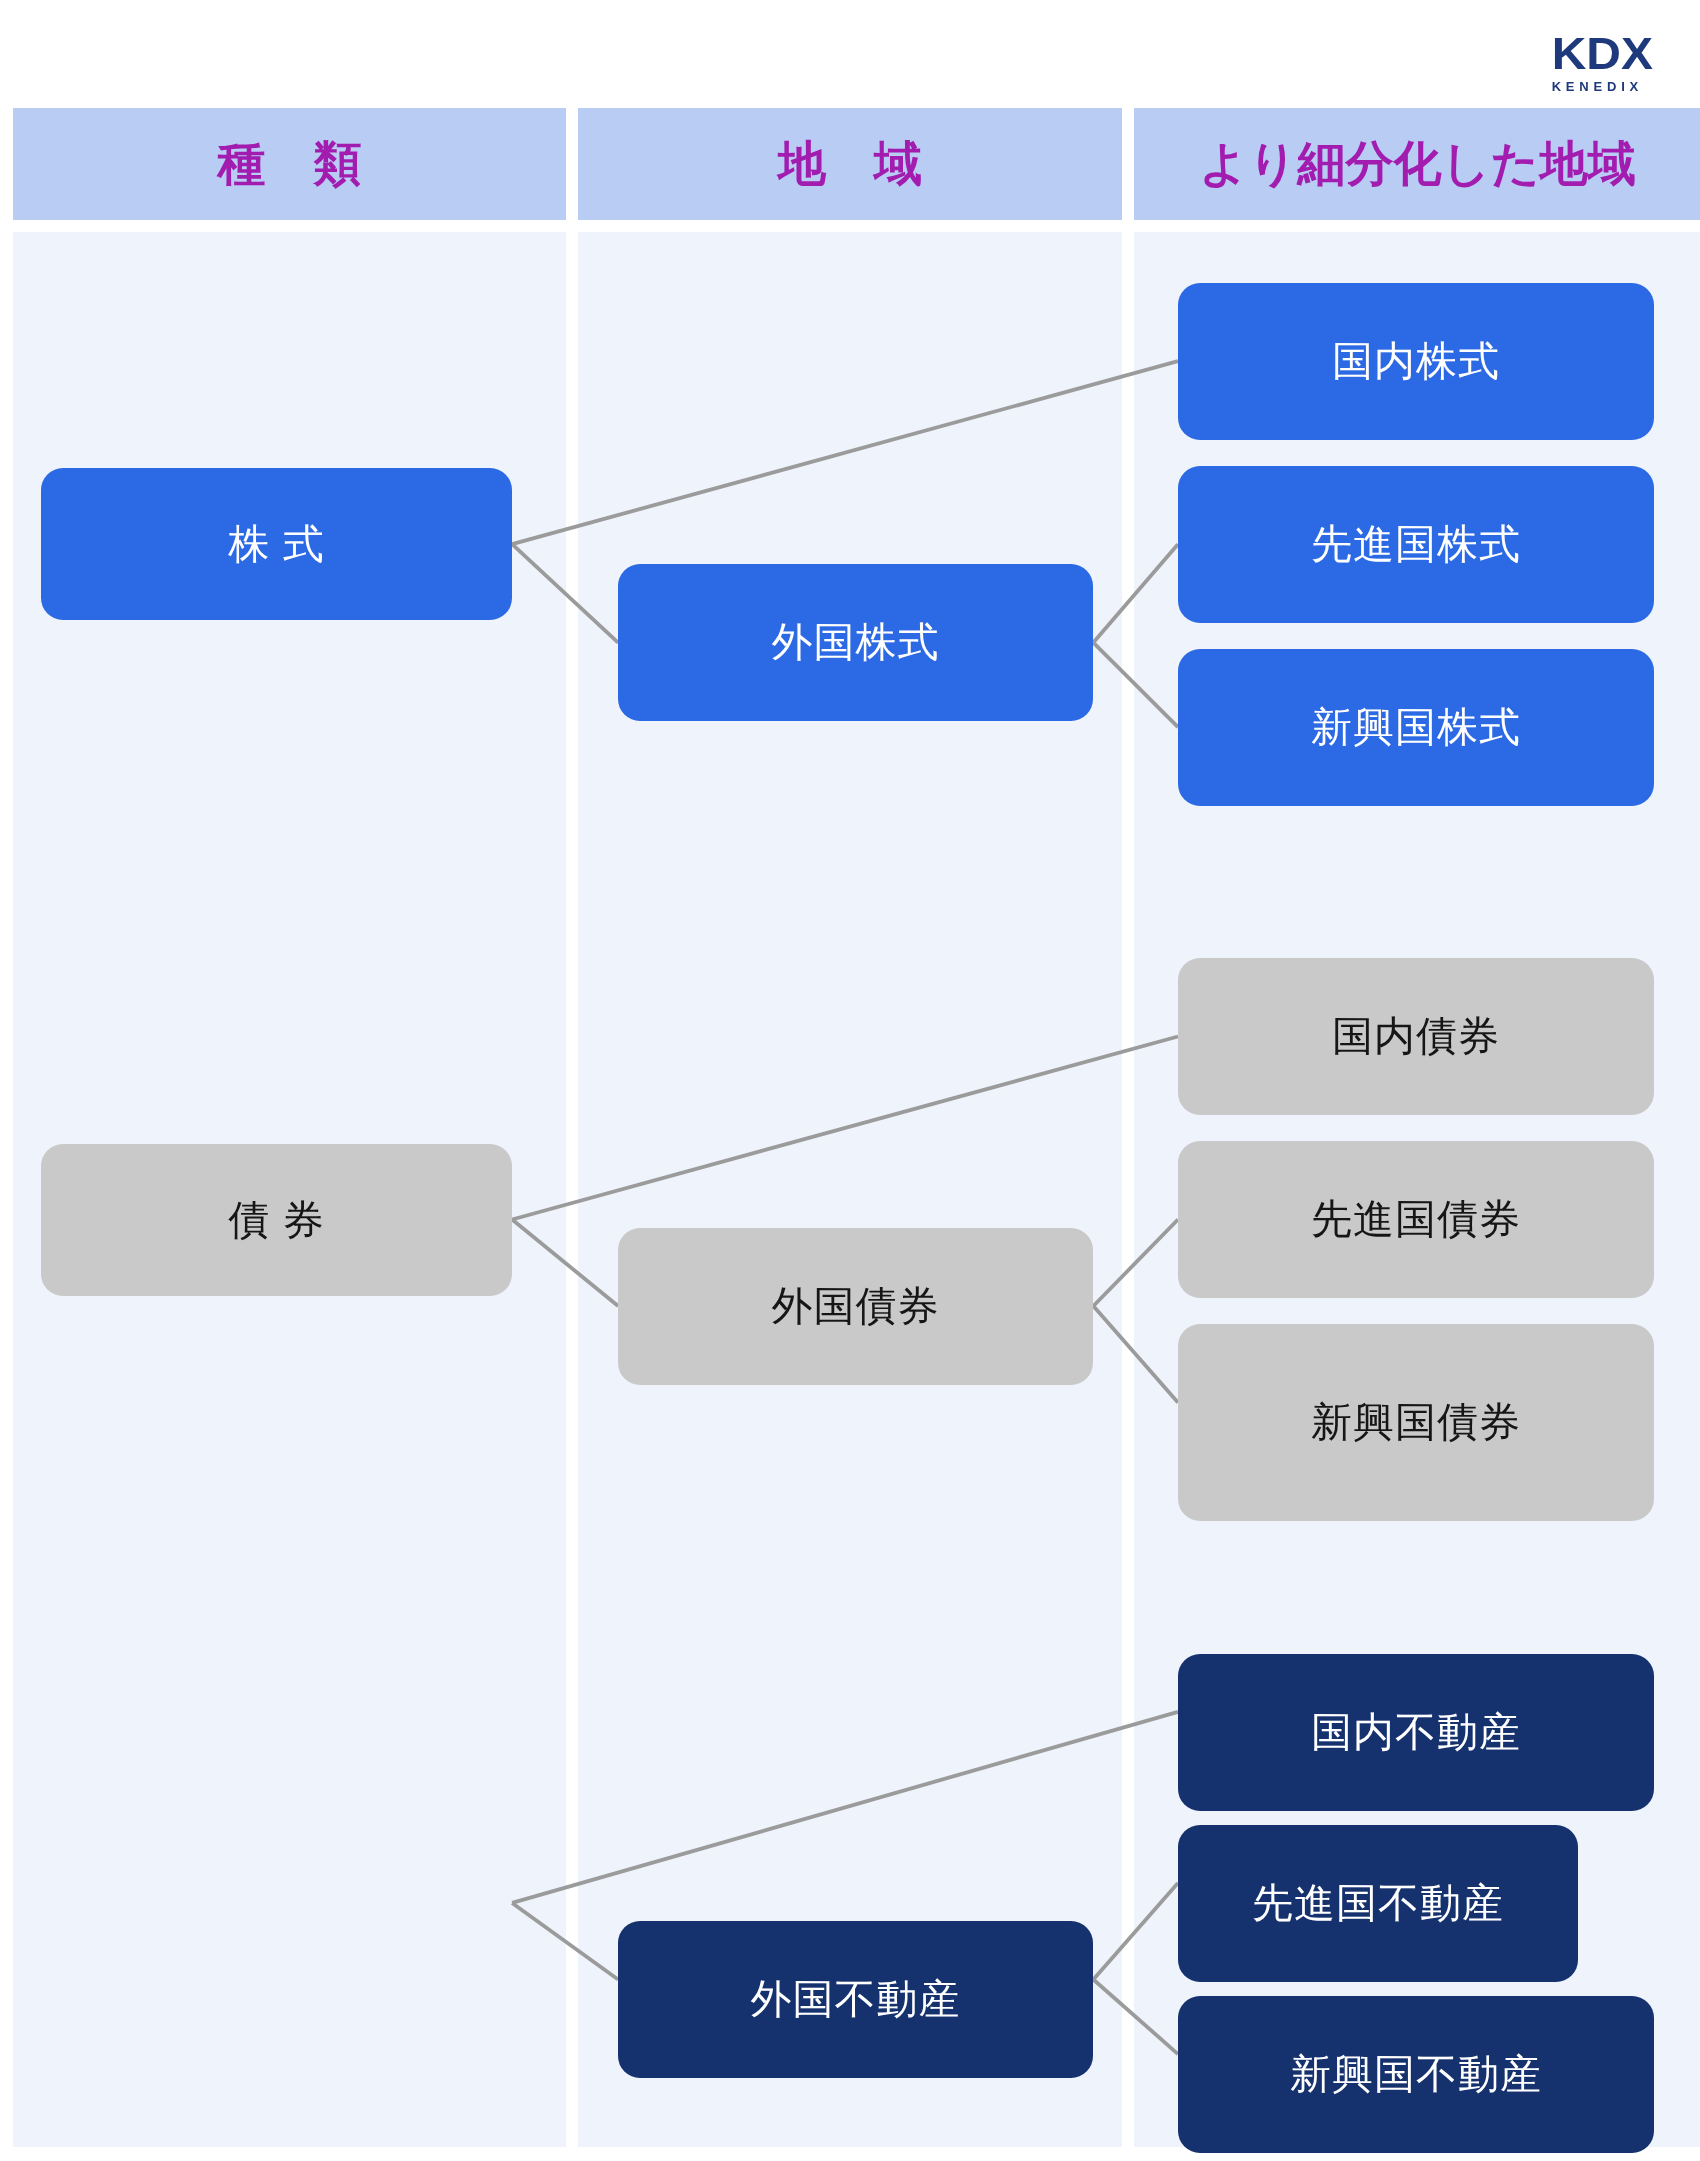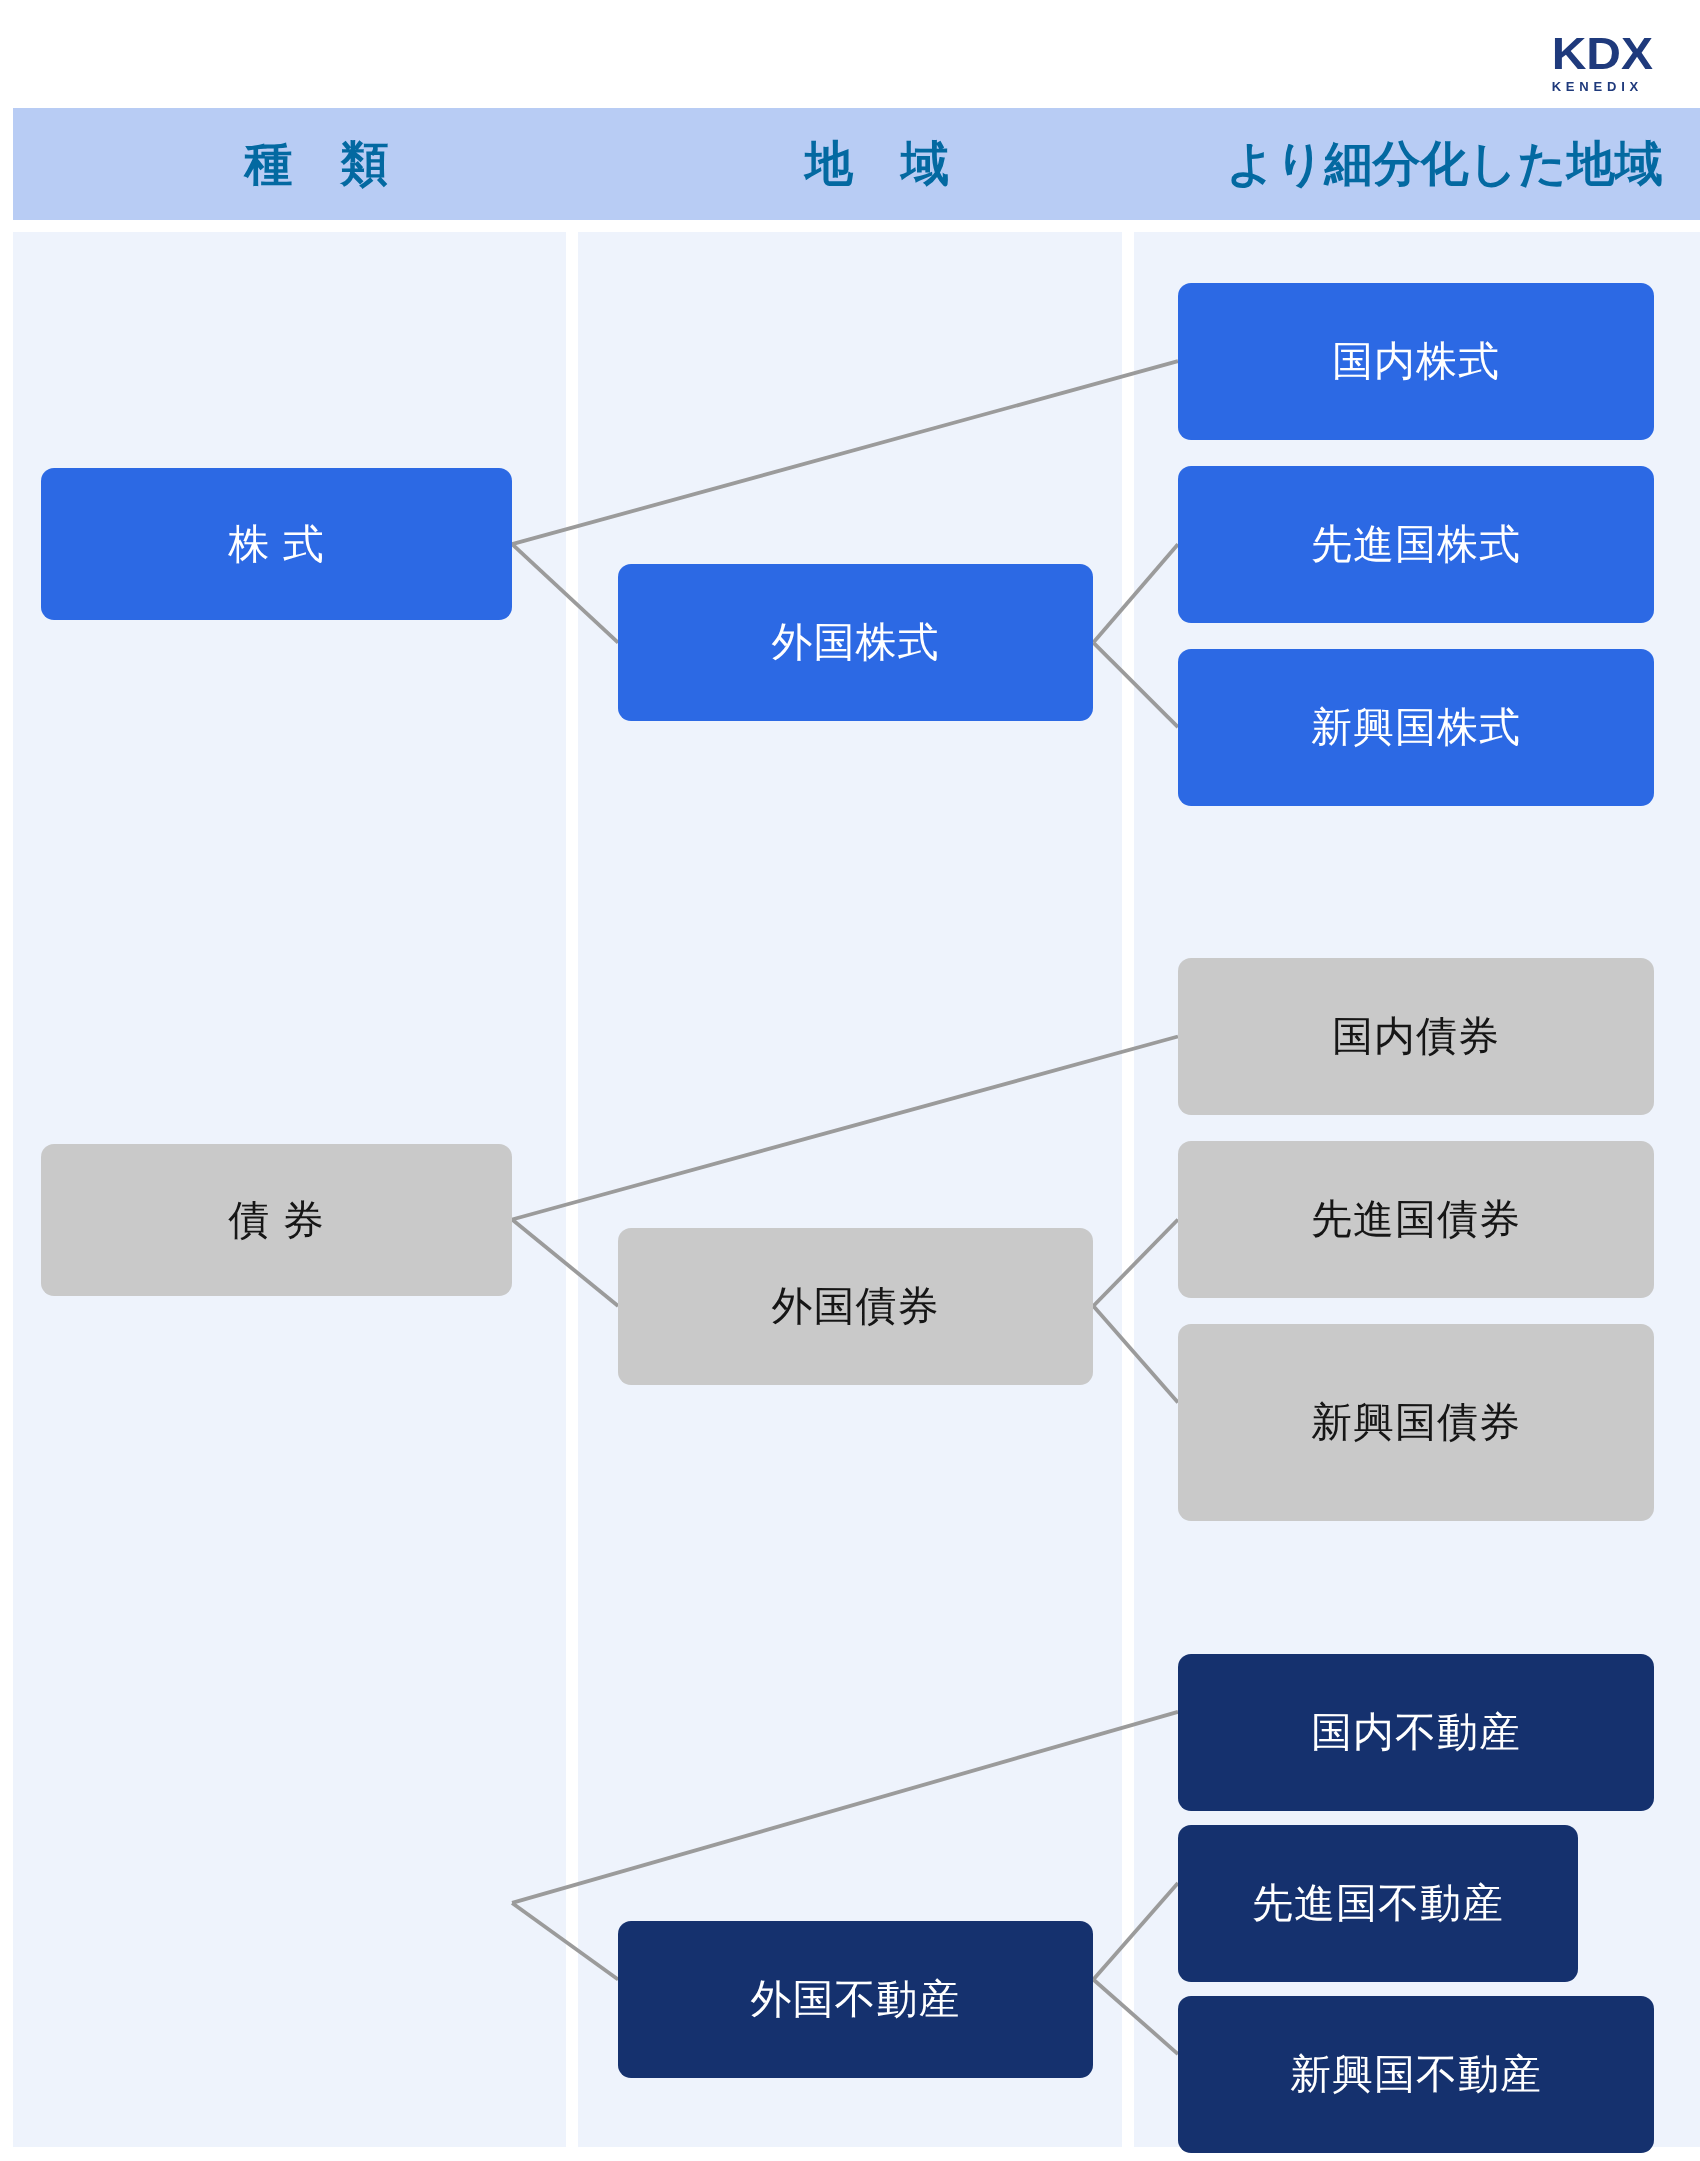--- a/index.html
+++ b/index.html
@@ -8,30 +8,30 @@
     font-family:"Liberation Sans","DejaVu Sans",sans-serif;
   }
   
   .logo{position:absolute;top:30px;right:48px;color:#1f3a7c;text-align:left;}
   .logo-kdx{font-size:48px;font-weight:900;line-height:1;letter-spacing:0px;transform:scaleY(.92);}
   .logo-sub{font-size:13px;font-weight:700;letter-spacing:4.8px;margin-top:1px;}
   
   .hdr{
     position:absolute;top:108px;height:112px;background:#b8ccf4;
     display:flex;align-items:center;justify-content:center;
-    font-size:48px;font-weight:700;color:#0369a1;z-index:2;padding-left:27px;
+    font-size:48px;font-weight:700;color:#a21caf;z-index:2;
   }
   
   .colbg{position:absolute;top:232px;height:1915px;background:#eef3fc;z-index:0;}
   
   .connectors{position:absolute;left:0;top:0;width:1701px;height:2161px;z-index:1;}
   .conn{stroke:#9b9b9b;stroke-width:8;fill:none;}
   
   .node{
-    position:absolute;border-radius:13px;z-index:2;
+    position:absolute;border-radius:22px;z-index:2;
     display:flex;align-items:center;justify-content:center;
     font-size:41px;font-weight:400;letter-spacing:1px;
   }
   .node.blue{background:#2c69e4;color:#ffffff;}
   .node.gray{background:#c9c9c9;color:#161616;}
   .node.navy{background:#15316e;color:#ffffff;margin-top:20px;}
 </style>
 </head>
 <body>
 

